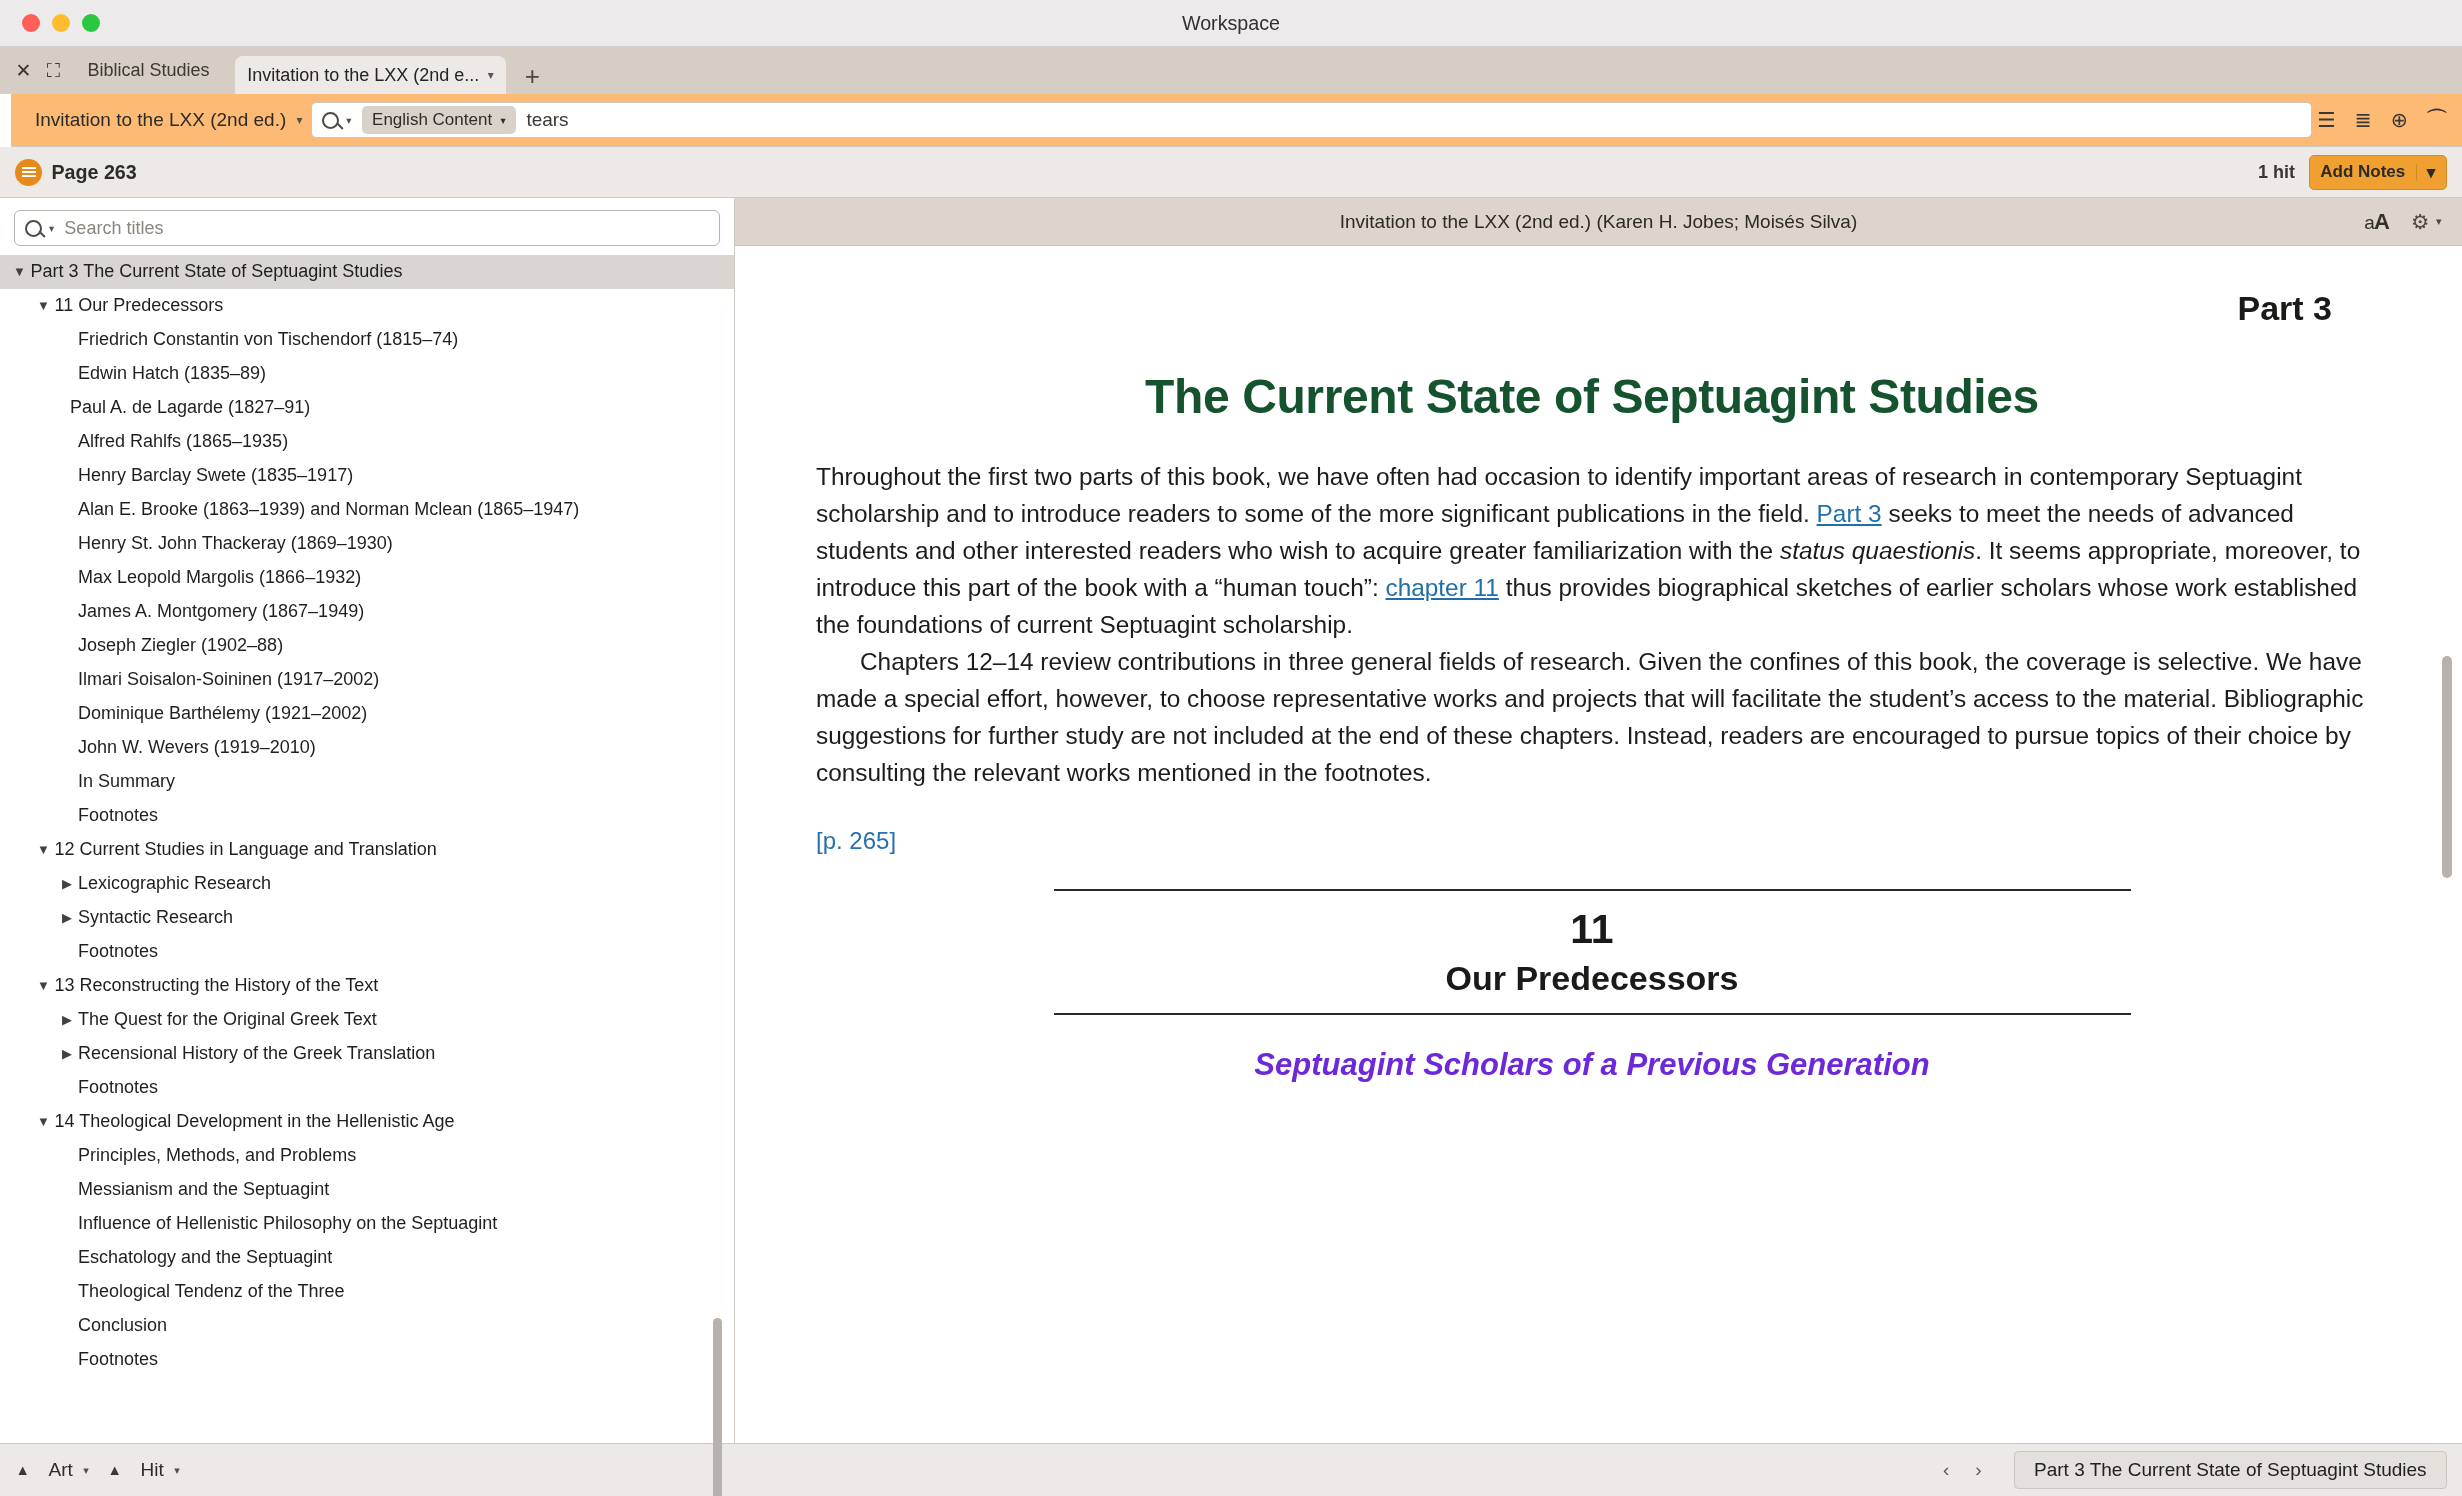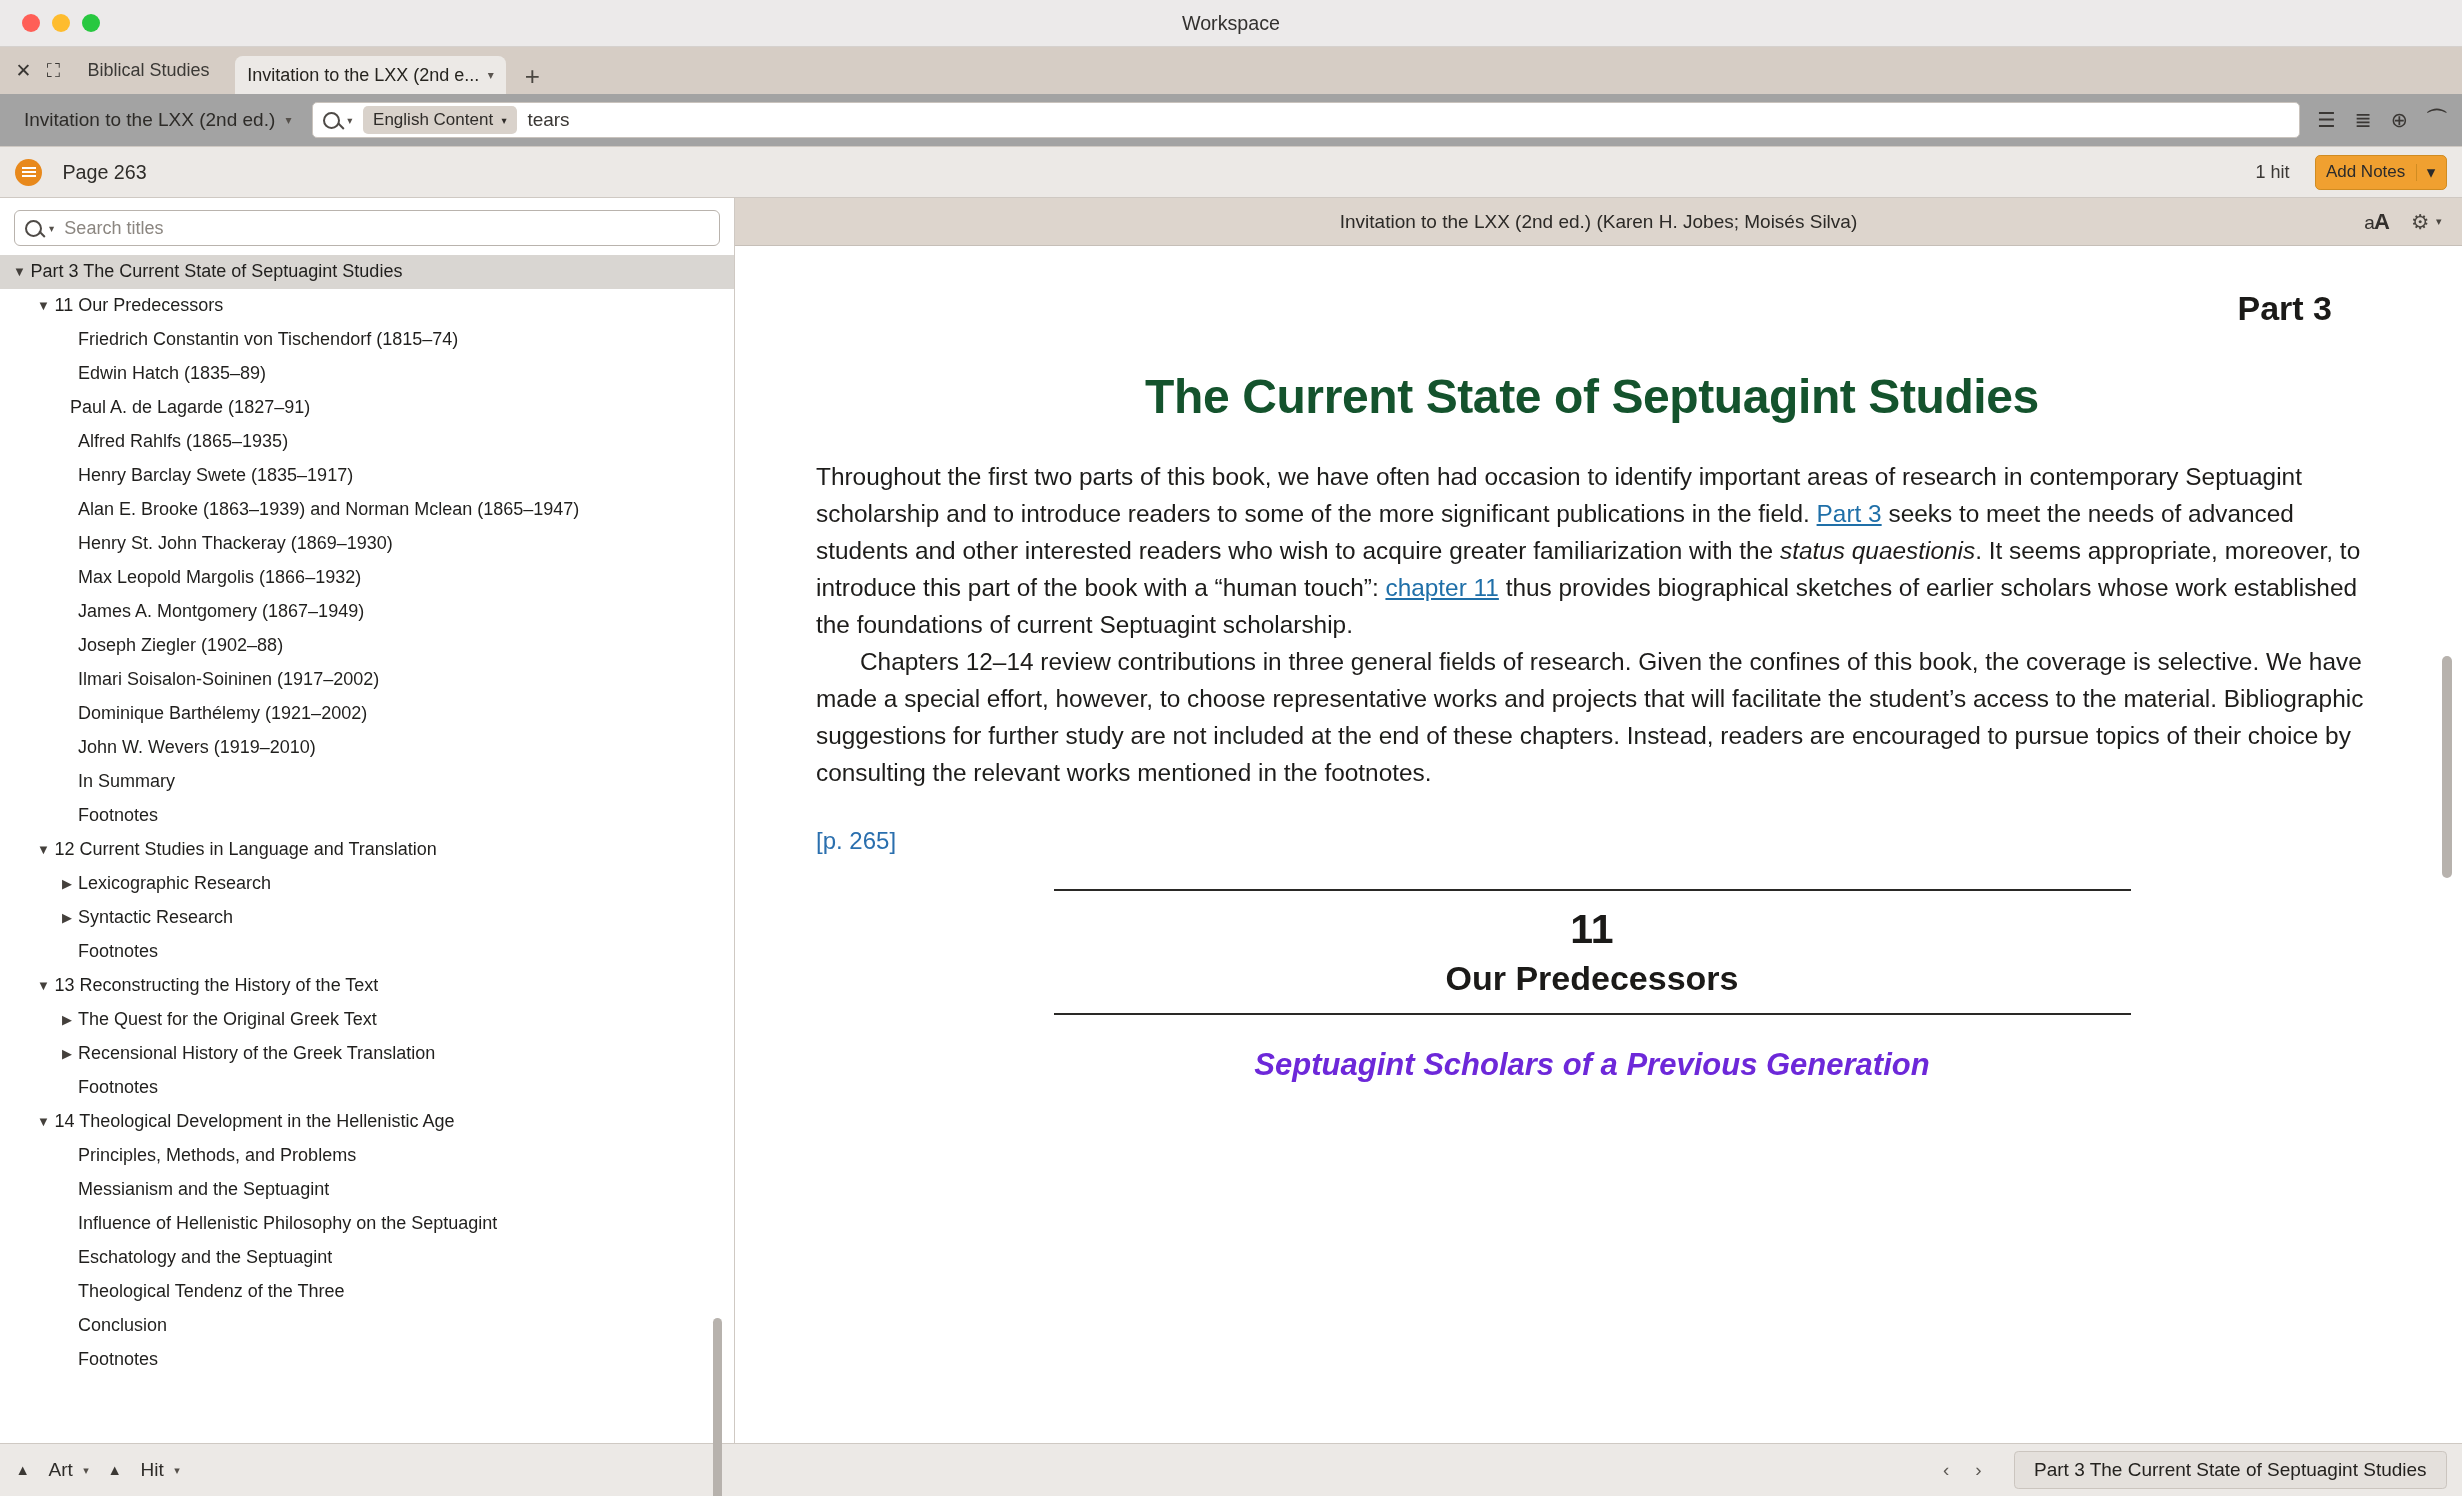--- a/index.html
+++ b/index.html
@@ -64,25 +64,25 @@
     color: #26241f;
   }
   .tab .caret { margin-left: 8.5px; font-size: 12px; color: #5a5550; }
   .tab-plus {
     font-size: 26px; color: #4a4641; padding: 0 19px 5.1px 19px;
     line-height: 1;
   }
 
   
   .toolbar {
-    height: 53px; background: #a3a3a3;
+    height: 53px; background: #fdba74;
     display: flex; align-items: center;
     border-bottom: 0.9px solid #cfc9c3;
     flex: none; padding: 0 15.4px;
-    gap: 12px;
+    margin-left: 11px;
   }
   .book-select {
     display: flex; align-items: center; gap: 10.3px;
     font-size: 19px; color: #2d2b28;
     padding: 3.4px 8.5px;
     white-space: nowrap;
   }
   .book-select .caret { font-size: 12px; color: #55504b; }
   .searchwrap {
     flex: 1; height: 36px; background: #ffffff;
@@ -109,21 +109,21 @@
   .scope-chip .caret { font-size: 10.3px; }
   .searchterm { font-size: 19px; color: #3a3734; }
   .toolbar-right { display: flex; align-items: center; gap: 19px; padding-left: 5.1px;}
   .tb-ico { font-size: 20.5px; color: #3a3734; line-height: 1; }
 
   
   .pagerow {
     height: 51px; background: #ece9e6;
     border-bottom: 0.9px solid #cfc9c3;
     display: flex; align-items: center; padding: 0 15.4px;
-    gap: 20px; flex: none;
+    gap: 9px; flex: none; font-weight: bold;
   }
   .orange-circle {
     width: 27px; height: 27px; border-radius: 50%;
     background: #e8891c; display: flex; align-items: center;
     justify-content: center; flex-direction: column; gap: 2.6px;
   }
   .orange-circle i { display:block; width: 14.5px; height: 1.7px; background:#fff; }
   .pagelabel { font-size: 19.7px; color: #2e2c29; }
   .spacer { flex: 1; }
   .hitcount { font-size: 18px; color: #3a3734; margin-right: 5.1px; }

